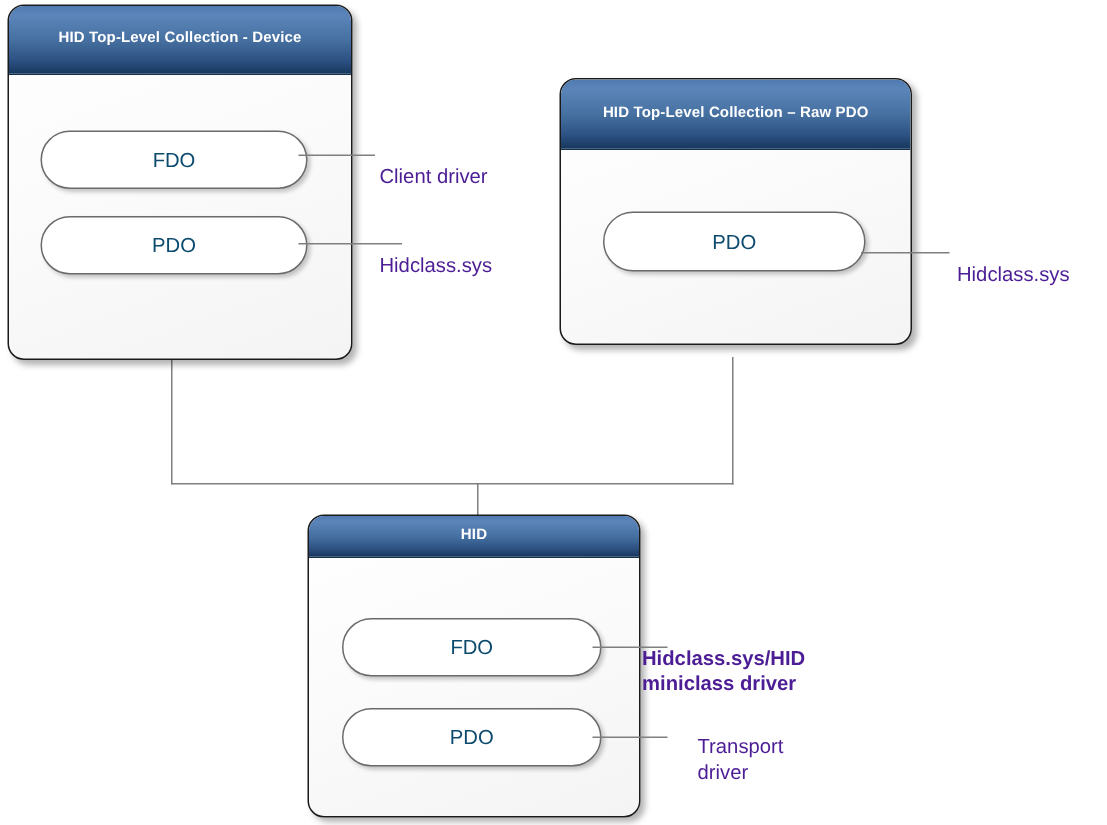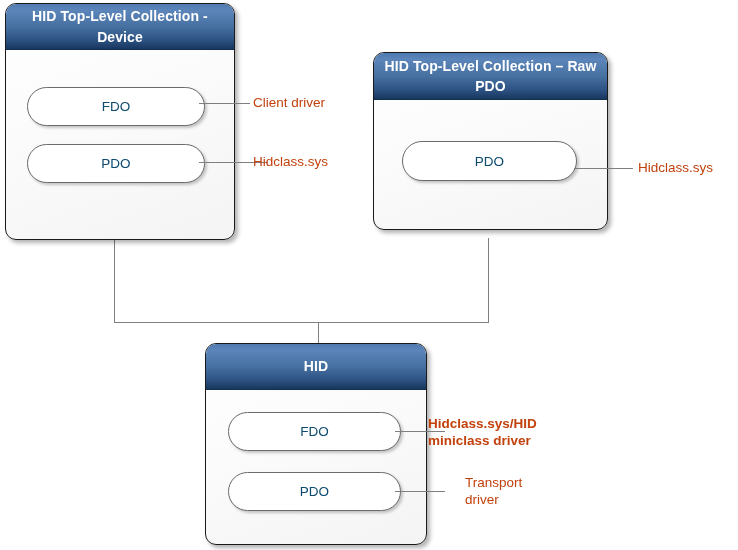--- a/index.html
+++ b/index.html
@@ -51,21 +51,21 @@
     top: 0;
     right: 0;
     background: linear-gradient(to bottom,
                 #4f7ab0 0%,
                 #5c86ba 14%,
                 #456f9f 52%,
                 #2d5283 80%,
                 #17375e 100%);
     color: #ffffff;
     font-weight: bold;
-    font-size: 14px;
+    font-size: 10px;
     letter-spacing: 0.1px;
     line-height: 1.45;
     text-align: center;
     display: flex;
     align-items: center;
     justify-content: center;
     padding: 0 8px;
     box-sizing: border-box;
     border-bottom: 1px solid #12304f;
   }
@@ -88,23 +88,24 @@
     justify-content: center;
     font-size: 13.5px;
     color: #0c4a6e;
     box-sizing: border-box;
   }
 
   
   .annotation {
     position: absolute;
     font-size: 13.5px;
-    color: #c2410c;
+    color: #4c1d95;
     line-height: 1.28;
     white-space: pre-line;
+    margin-top: 15px;
   }
 </style>
 </head>
 <body>
 
 <div id="canvas">
 
   <div class="connector conn-v" style="left:114px; top:240px; height:83px;"></div>
 
   <div class="connector conn-v" style="left:488px; top:238px; height:85px;"></div>
@@ -140,21 +141,21 @@
     <div class="pill" style="left:28px; top:88px; width:175px; height:40px;">
       <span>PDO</span>
     </div>
   </div>
 
   <div class="leader" style="left:574px; top:168px; width:59px;"></div>
 
   <div class="annotation" style="left:638px; top:159px;">Hidclass.sys</div>
 
   <div class="box" style="left:205px; top:343px; width:222px; height:202px;">
-    <div class="box-header" style="height:46px;">HID</div>
+    <div class="box-header" style="height:28px;">HID</div>
     <div class="box-body" style="top:38px;"></div>
 
     <div class="pill" style="left:22px; top:68px; width:173px; height:39px;">
       <span>FDO</span>
     </div>
 
     <div class="pill" style="left:22px; top:128px; width:173px; height:39px;">
       <span>PDO</span>
     </div>
   </div>

